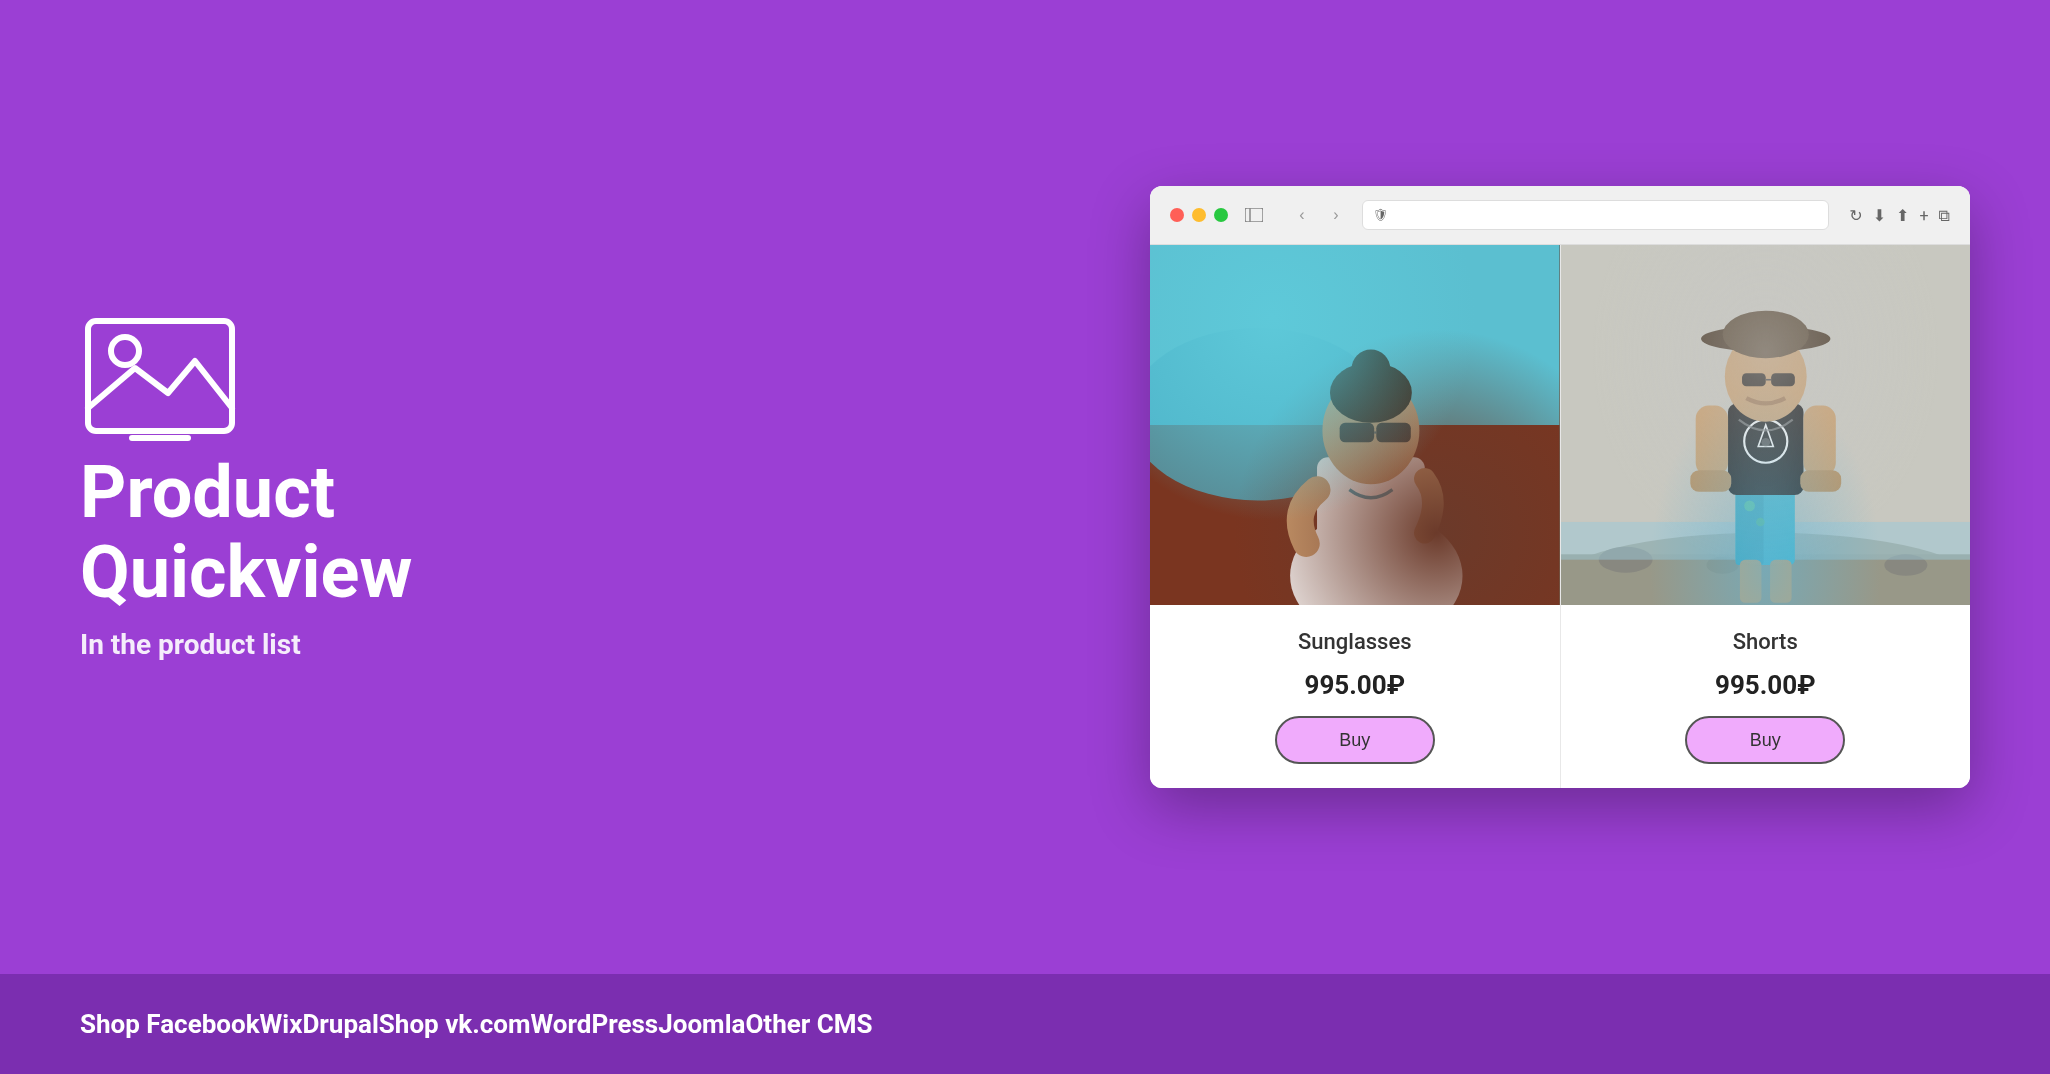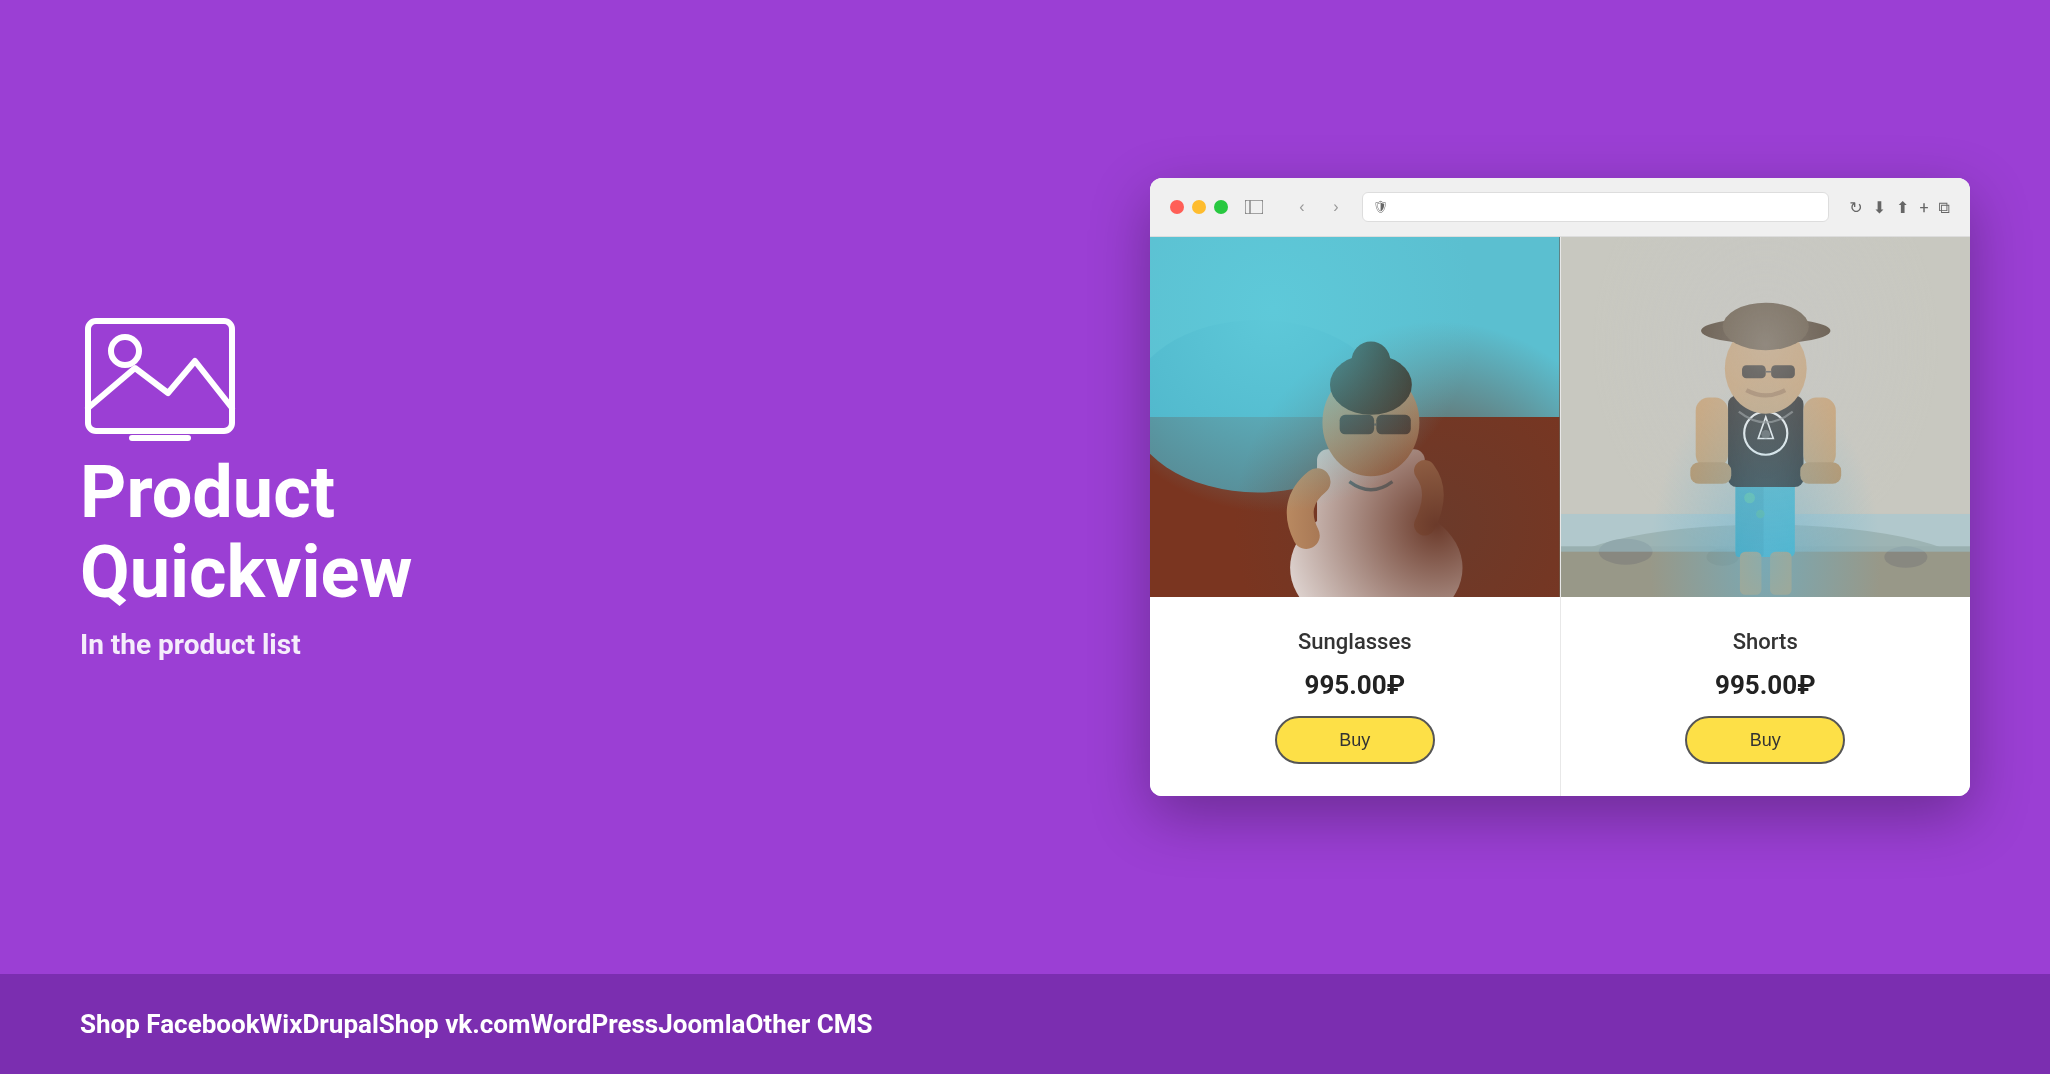--- a/index.html
+++ b/index.html
@@ -194,21 +194,21 @@
     .product-img-2::before {
       content: '';
       position: absolute;
       inset: 0;
       background: 
         radial-gradient(ellipse at 50% 30%, rgba(200,200,200,0.5) 0%, transparent 60%),
         radial-gradient(ellipse at 50% 90%, rgba(100,180,210,0.6) 0%, transparent 40%);
     }
 
     .product-info {
-      padding: 32px 20px;
+      padding: 24px 20px;
       display: flex;
       flex-direction: column;
       align-items: center;
       gap: 16px;
     }
 
     .product-name {
       font-size: 22px;
       font-weight: 500;
       color: #333;
@@ -220,21 +220,21 @@
       font-weight: 700;
       color: #222;
       text-align: center;
     }
 
     .buy-button {
       width: 160px;
       height: 48px;
       border: 2px solid #555;
       border-radius: 24px;
-      background: #fde047;
+      background: #f0abfc;
       font-size: 18px;
       font-weight: 500;
       color: #333;
       cursor: pointer;
       display: flex;
       align-items: center;
       justify-content: center;
     }
 
     .footer-nav {

